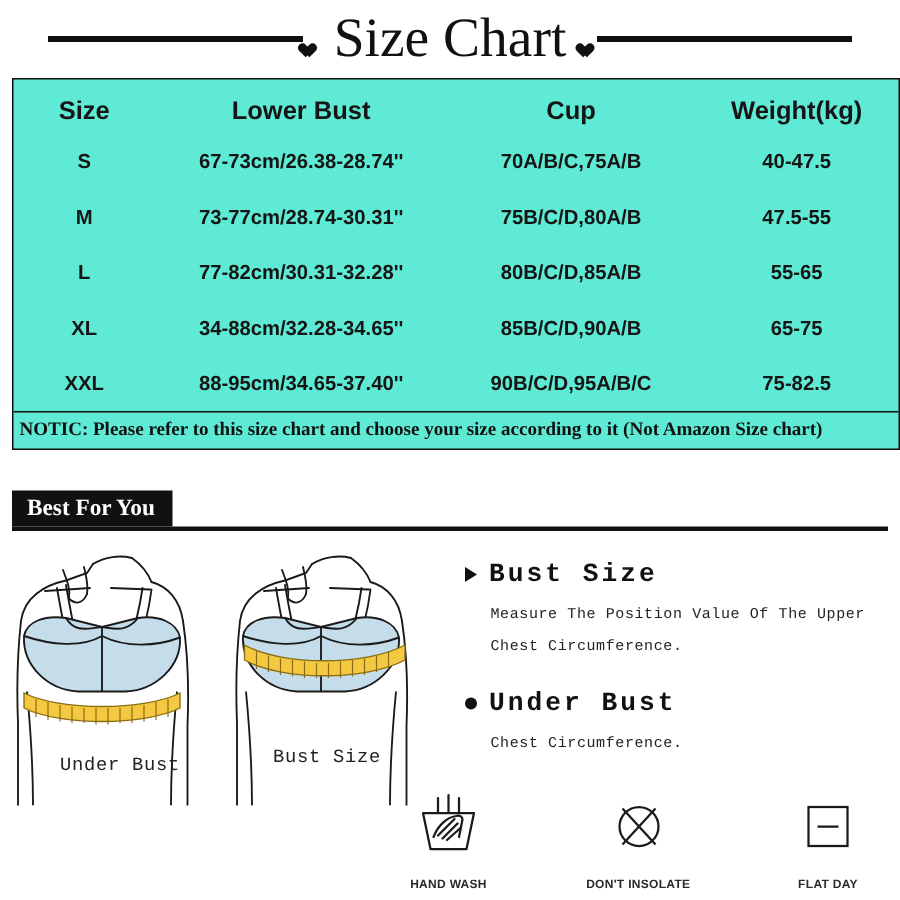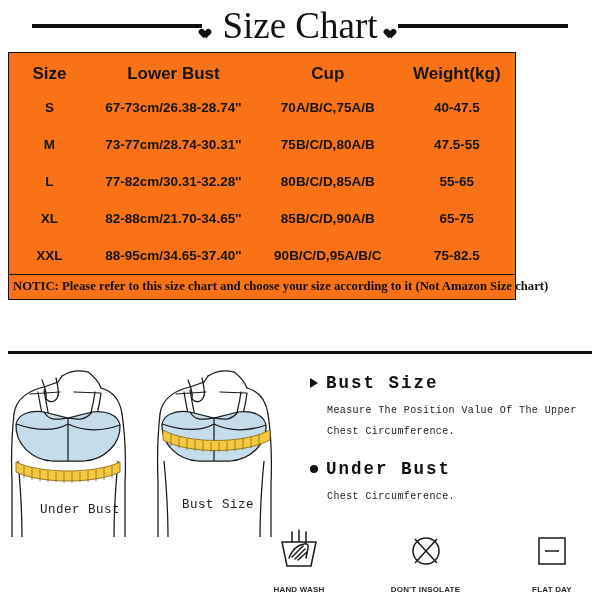--- a/index.html
+++ b/index.html
@@ -58,24 +58,24 @@
     letter-spacing: 0px;
     padding: 0 9px;
     white-space: nowrap;
     color: #111;
   }
 
   
   .size-table {
     position: absolute;
     left: 8px; top: 52px;
-    width: 508px;
+    width: 592px;
     border: 1.5px solid #111;
     box-sizing: border-box;
-    background: #f97316;
+    background: #5eead4;
   }
   .size-table table {
     width: 100%;
     border-collapse: collapse;
     table-layout: fixed;
   }
   .size-table th, .size-table td {
     font-weight: bold;
     text-align: center;
     border: 0;
@@ -268,36 +268,37 @@
         <td>47.5-55</td>
       </tr>
       <tr>
         <td>L</td>
         <td>77-82cm/30.31-32.28''</td>
         <td>80B/C/D,85A/B</td>
         <td>55-65</td>
       </tr>
       <tr>
         <td>XL</td>
-        <td>82-88cm/21.70-34.65''</td>
+        <td>34-88cm/32.28-34.65''</td>
         <td>85B/C/D,90A/B</td>
         <td>65-75</td>
       </tr>
       <tr>
         <td>XXL</td>
         <td>88-95cm/34.65-37.40''</td>
         <td>90B/C/D,95A/B/C</td>
         <td>75-82.5</td>
       </tr>
     </tbody>
   </table>
   <div class="notic">NOTIC: Please refer to this size chart and choose your size according to it (Not Amazon Size chart)</div>
 </div>
 
 <div class="bfy-wrap">
+  <div class="bfy-badge">Best For You</div>
   <div class="bfy-rule"></div>
 </div>
 
 <div class="illus">
   <svg width="300" height="175" viewBox="0 0 300 175">
     <g fill="none" stroke="#1a1a1a" stroke-width="1.25" stroke-linecap="round">
 
       <path d="M14 52 C16 36 30 28 44 25 L58 20 L62 14"></path>
       <path d="M14 52 C12 70 11 95 12 120 L12 175"></path>
       <path d="M62 14 C70 9 80 8 88 10"></path>

